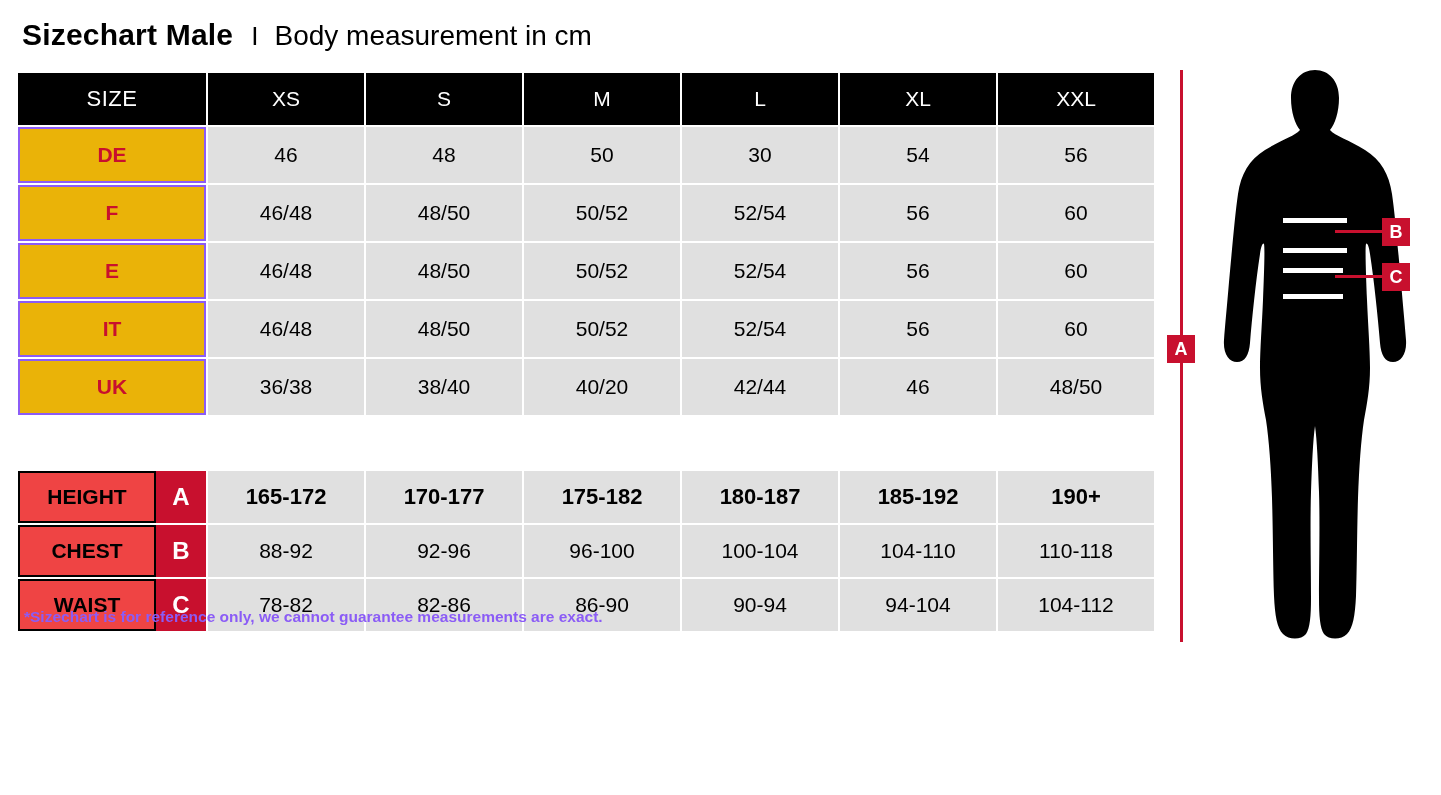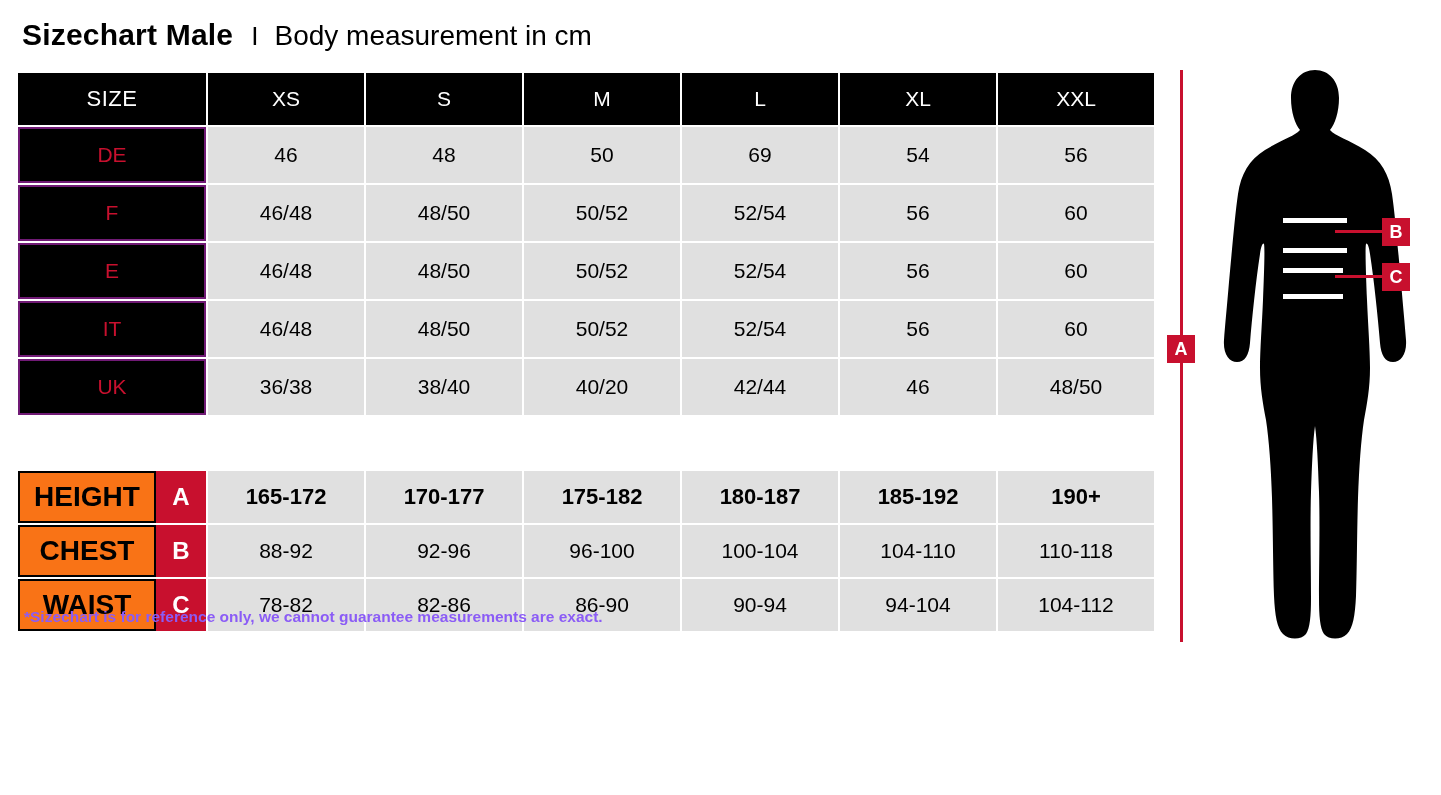--- a/index.html
+++ b/index.html
@@ -76,24 +76,24 @@
   
   .hdr {
     background: #000000;
     color: #ffffff;
     font-size: 22px;
   }
   .hdr.size-lbl { font-size: 22px; letter-spacing: 0.5px; }
 
   
   .country {
-    background: #000000;
-    border: 2px solid #701a75;
+    background: #eab308;
+    border: 2px solid #8b5cf6;
     color: #c8102e;
-    font-weight: normal;
+    font-weight: bold;
     font-size: 22px;
   }
   .val {
     background: #e0e0e0;
     color: #000000;
     font-size: 21px;
   }
   .val.bold { font-weight: bold; font-size: 22px; }
 
   
@@ -102,26 +102,26 @@
     background: transparent;
   }
   .meas-inner {
     display: flex;
     height: 52px;
     align-items: stretch;
   }
   .meas-name {
     flex: 1 1 auto;
     border: 2px solid #000000;
-    background: #f97316;
+    background: #ef4444;
     display: flex;
     align-items: center;
     justify-content: center;
     font-weight: bold;
-    font-size: 28px;
+    font-size: 21px;
     box-sizing: border-box;
   }
   .meas-key {
     width: 50px;
     background: #c8102e;
     color: #ffffff;
     font-weight: bold;
     font-size: 24px;
     display: flex;
     align-items: center;
@@ -218,21 +218,21 @@
           <td class="hdr">L</td>
           <td class="hdr">XL</td>
           <td class="hdr">XXL</td>
         </tr>
 
         <tr>
           <td class="country">DE</td>
           <td class="val">46</td>
           <td class="val">48</td>
           <td class="val">50</td>
-          <td class="val">69</td>
+          <td class="val">30</td>
           <td class="val">54</td>
           <td class="val">56</td>
         </tr>
 
         <tr>
           <td class="country">F</td>
           <td class="val">46/48</td>
           <td class="val">48/50</td>
           <td class="val">50/52</td>
           <td class="val">52/54</td>

